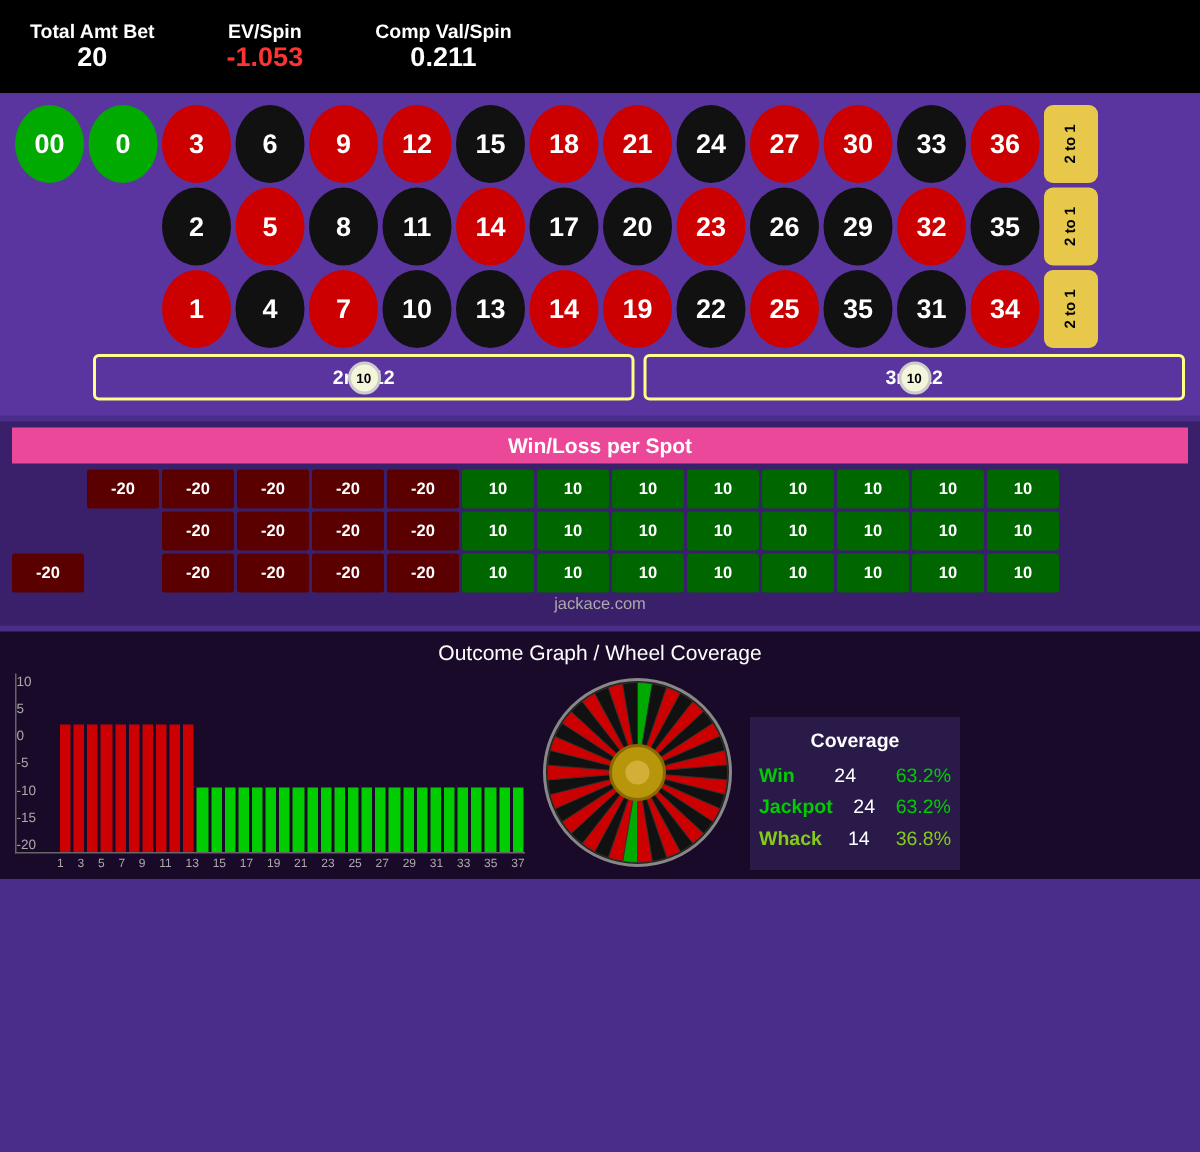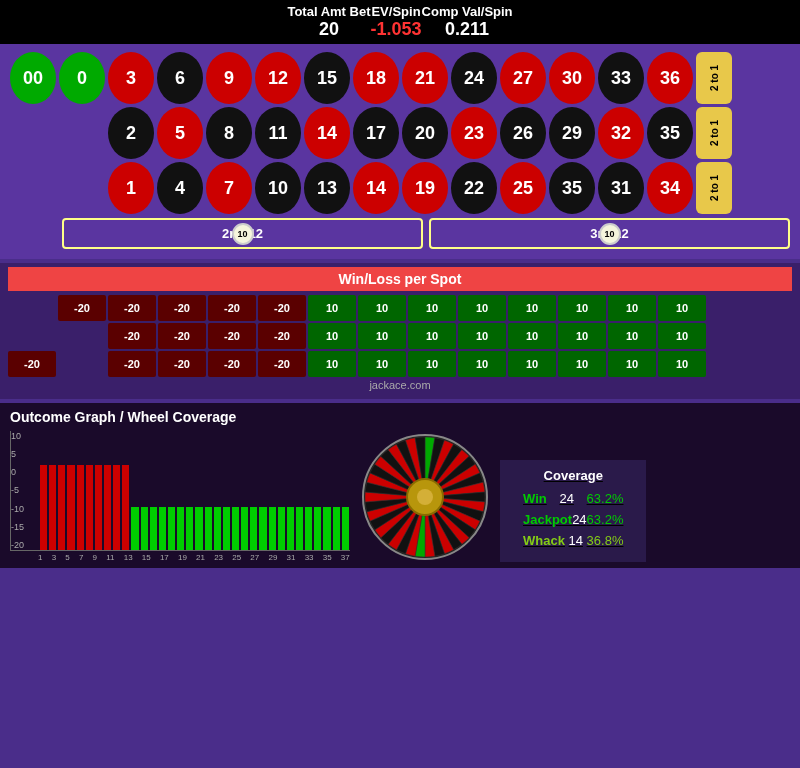--- a/index.html
+++ b/index.html
@@ -9,24 +9,25 @@
       background: #4a2d8a;
       font-family: Arial, sans-serif;
       overflow: hidden;
     }
 
     
     #header {
       background: #000;
       color: #fff;
       display: flex;
-      justify-content: center;
+      justify-content: flex-start;
       align-items: center;
       padding: 6px 20px;
-      height: 44px;
+      height: 62px;
+      gap: 48px;
     }
     .header-section { text-align: center; }
     .header-label { font-size: 13px; font-weight: bold; color: #fff; }
     .header-value { font-size: 18px; font-weight: bold; }
     .header-value.red { color: #ff3333; }
     .header-value.white { color: #fff; }
 
     
     #roulette-area {
       background: #5a35a0;
@@ -179,21 +180,21 @@
       background: #3a1f6a;
       margin: 4px 0;
       padding: 4px 8px 6px 8px;
     }
     #win-loss-title {
       text-align: center;
       color: #fff;
       font-size: 14px;
       font-weight: bold;
       padding: 4px;
-      background: #ef4444;
+      background: #ec4899;
       margin-bottom: 4px;
     }
     #win-loss-grid {
       display: flex;
       flex-direction: column;
       gap: 2px;
     }
     .wl-row {
       display: flex;
       flex-direction: row;
@@ -222,24 +223,24 @@
       padding: 2px 4px;
     }
 
     
     #outcome-section {
       background: #1a0a2a;
       padding: 6px 10px;
       margin-top: 2px;
     }
     #outcome-title {
-      text-align: left;
+      text-align: center;
       color: #fff;
       font-size: 14px;
-      font-weight: bold;
+      font-weight: normal;
       margin-bottom: 6px;
     }
     #outcome-content {
       display: flex;
       flex-direction: row;
       align-items: flex-end;
       gap: 10px;
     }
 
     
@@ -290,24 +291,23 @@
     
     #wheel-container {
       width: 130px;
       height: 130px;
       flex-shrink: 0;
     }
 
     
     #coverage-table {
       background: #2a1a4a;
-      padding: 8px 23px;
+      padding: 8px 6px;
       min-width: 140px;
       flex-shrink: 0;
-      text-decoration: underline;
     }
     #coverage-title {
       text-align: center;
       color: #fff;
       font-size: 13px;
       font-weight: bold;
       margin-bottom: 8px;
     }
     .cov-row {
       display: flex;

